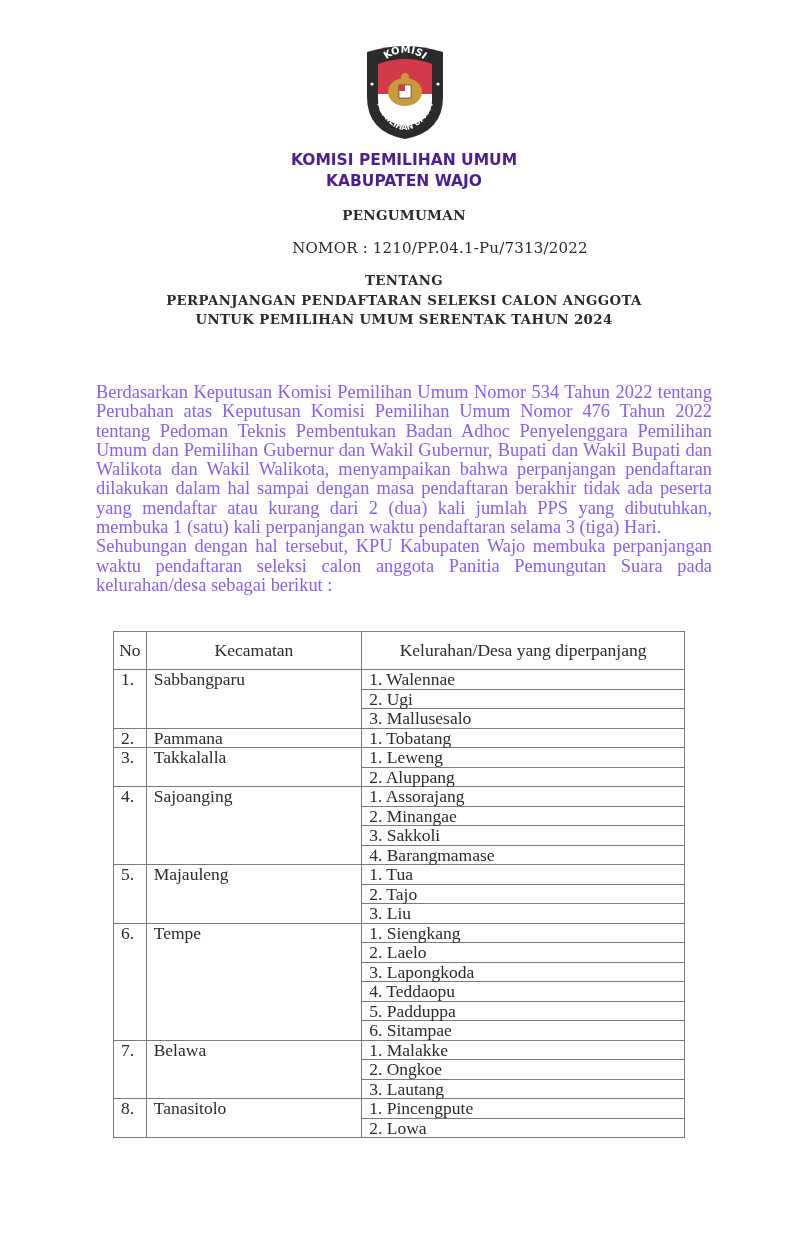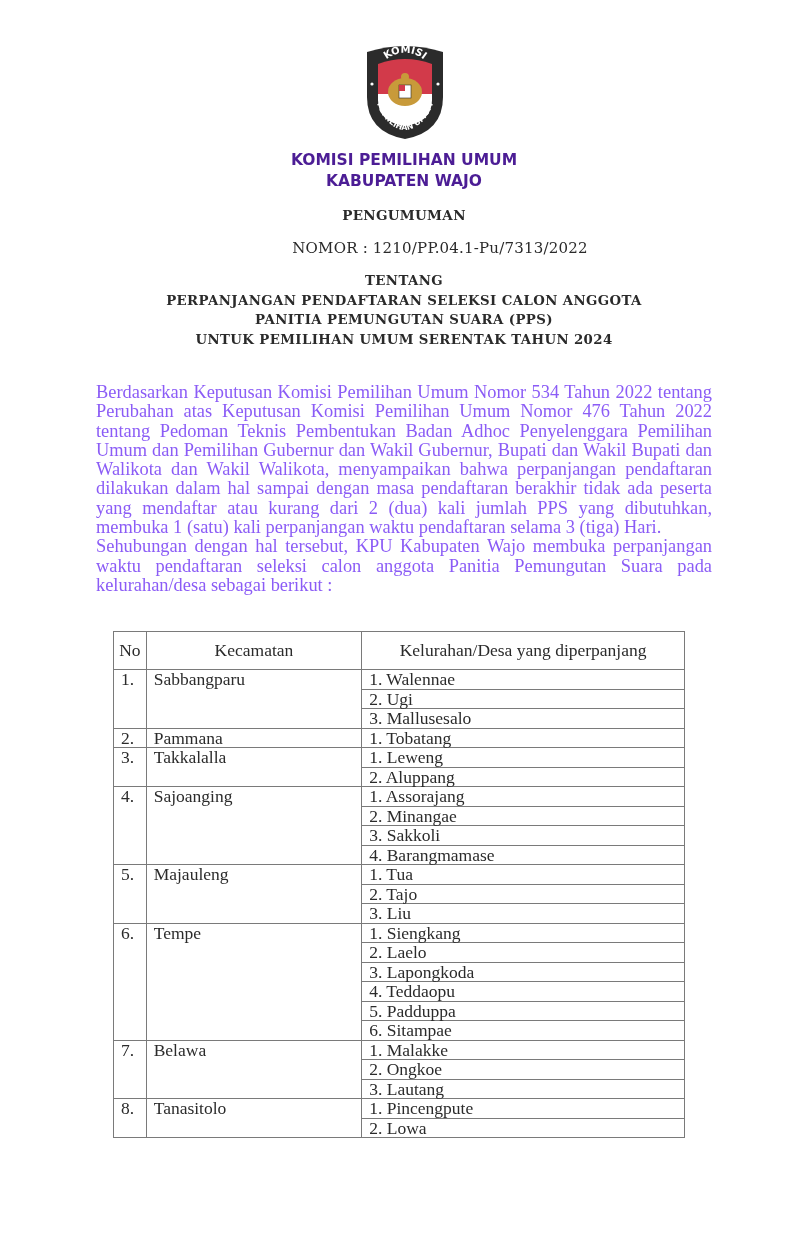--- a/index.html
+++ b/index.html
@@ -55,21 +55,20 @@
 
 <div class="hdr org">
   <div>KOMISI PEMILIHAN UMUM</div>
   <div>KABUPATEN WAJO</div>
 </div>
 <div class="hdr ann">PENGUMUMAN</div>
 <div class="hdr nomor">NOMOR : 1210/PP.04.1-Pu/7313/2022</div>
 <div class="hdr tentang">
   <div>TENTANG</div>
   <div>PERPANJANGAN PENDAFTARAN SELEKSI CALON ANGGOTA</div>
-  <div>PANITIA PEMUNGUTAN SUARA (PPS)</div>
   <div>UNTUK PEMILIHAN UMUM SERENTAK TAHUN 2024</div>
 </div>
 
 <div class="body-text">
   <p>Berdasarkan Keputusan Komisi Pemilihan Umum Nomor 534 Tahun 2022 tentang Perubahan atas Keputusan Komisi Pemilihan Umum Nomor 476 Tahun 2022 tentang Pedoman Teknis Pembentukan Badan Adhoc Penyelenggara Pemilihan Umum dan Pemilihan Gubernur dan Wakil Gubernur, Bupati dan Wakil Bupati dan Walikota dan Wakil Walikota, menyampaikan bahwa perpanjangan pendaftaran dilakukan dalam hal sampai dengan masa pendaftaran berakhir tidak ada peserta yang mendaftar atau kurang dari 2 (dua) kali jumlah PPS yang dibutuhkan, membuka 1 (satu) kali perpanjangan waktu pendaftaran selama 3 (tiga) Hari.</p>
   <p>Sehubungan dengan hal tersebut, KPU Kabupaten Wajo membuka perpanjangan waktu pendaftaran seleksi calon anggota Panitia Pemungutan Suara pada kelurahan/desa sebagai berikut :</p>
 </div>
 
 <table class="tbl">
   <thead>

